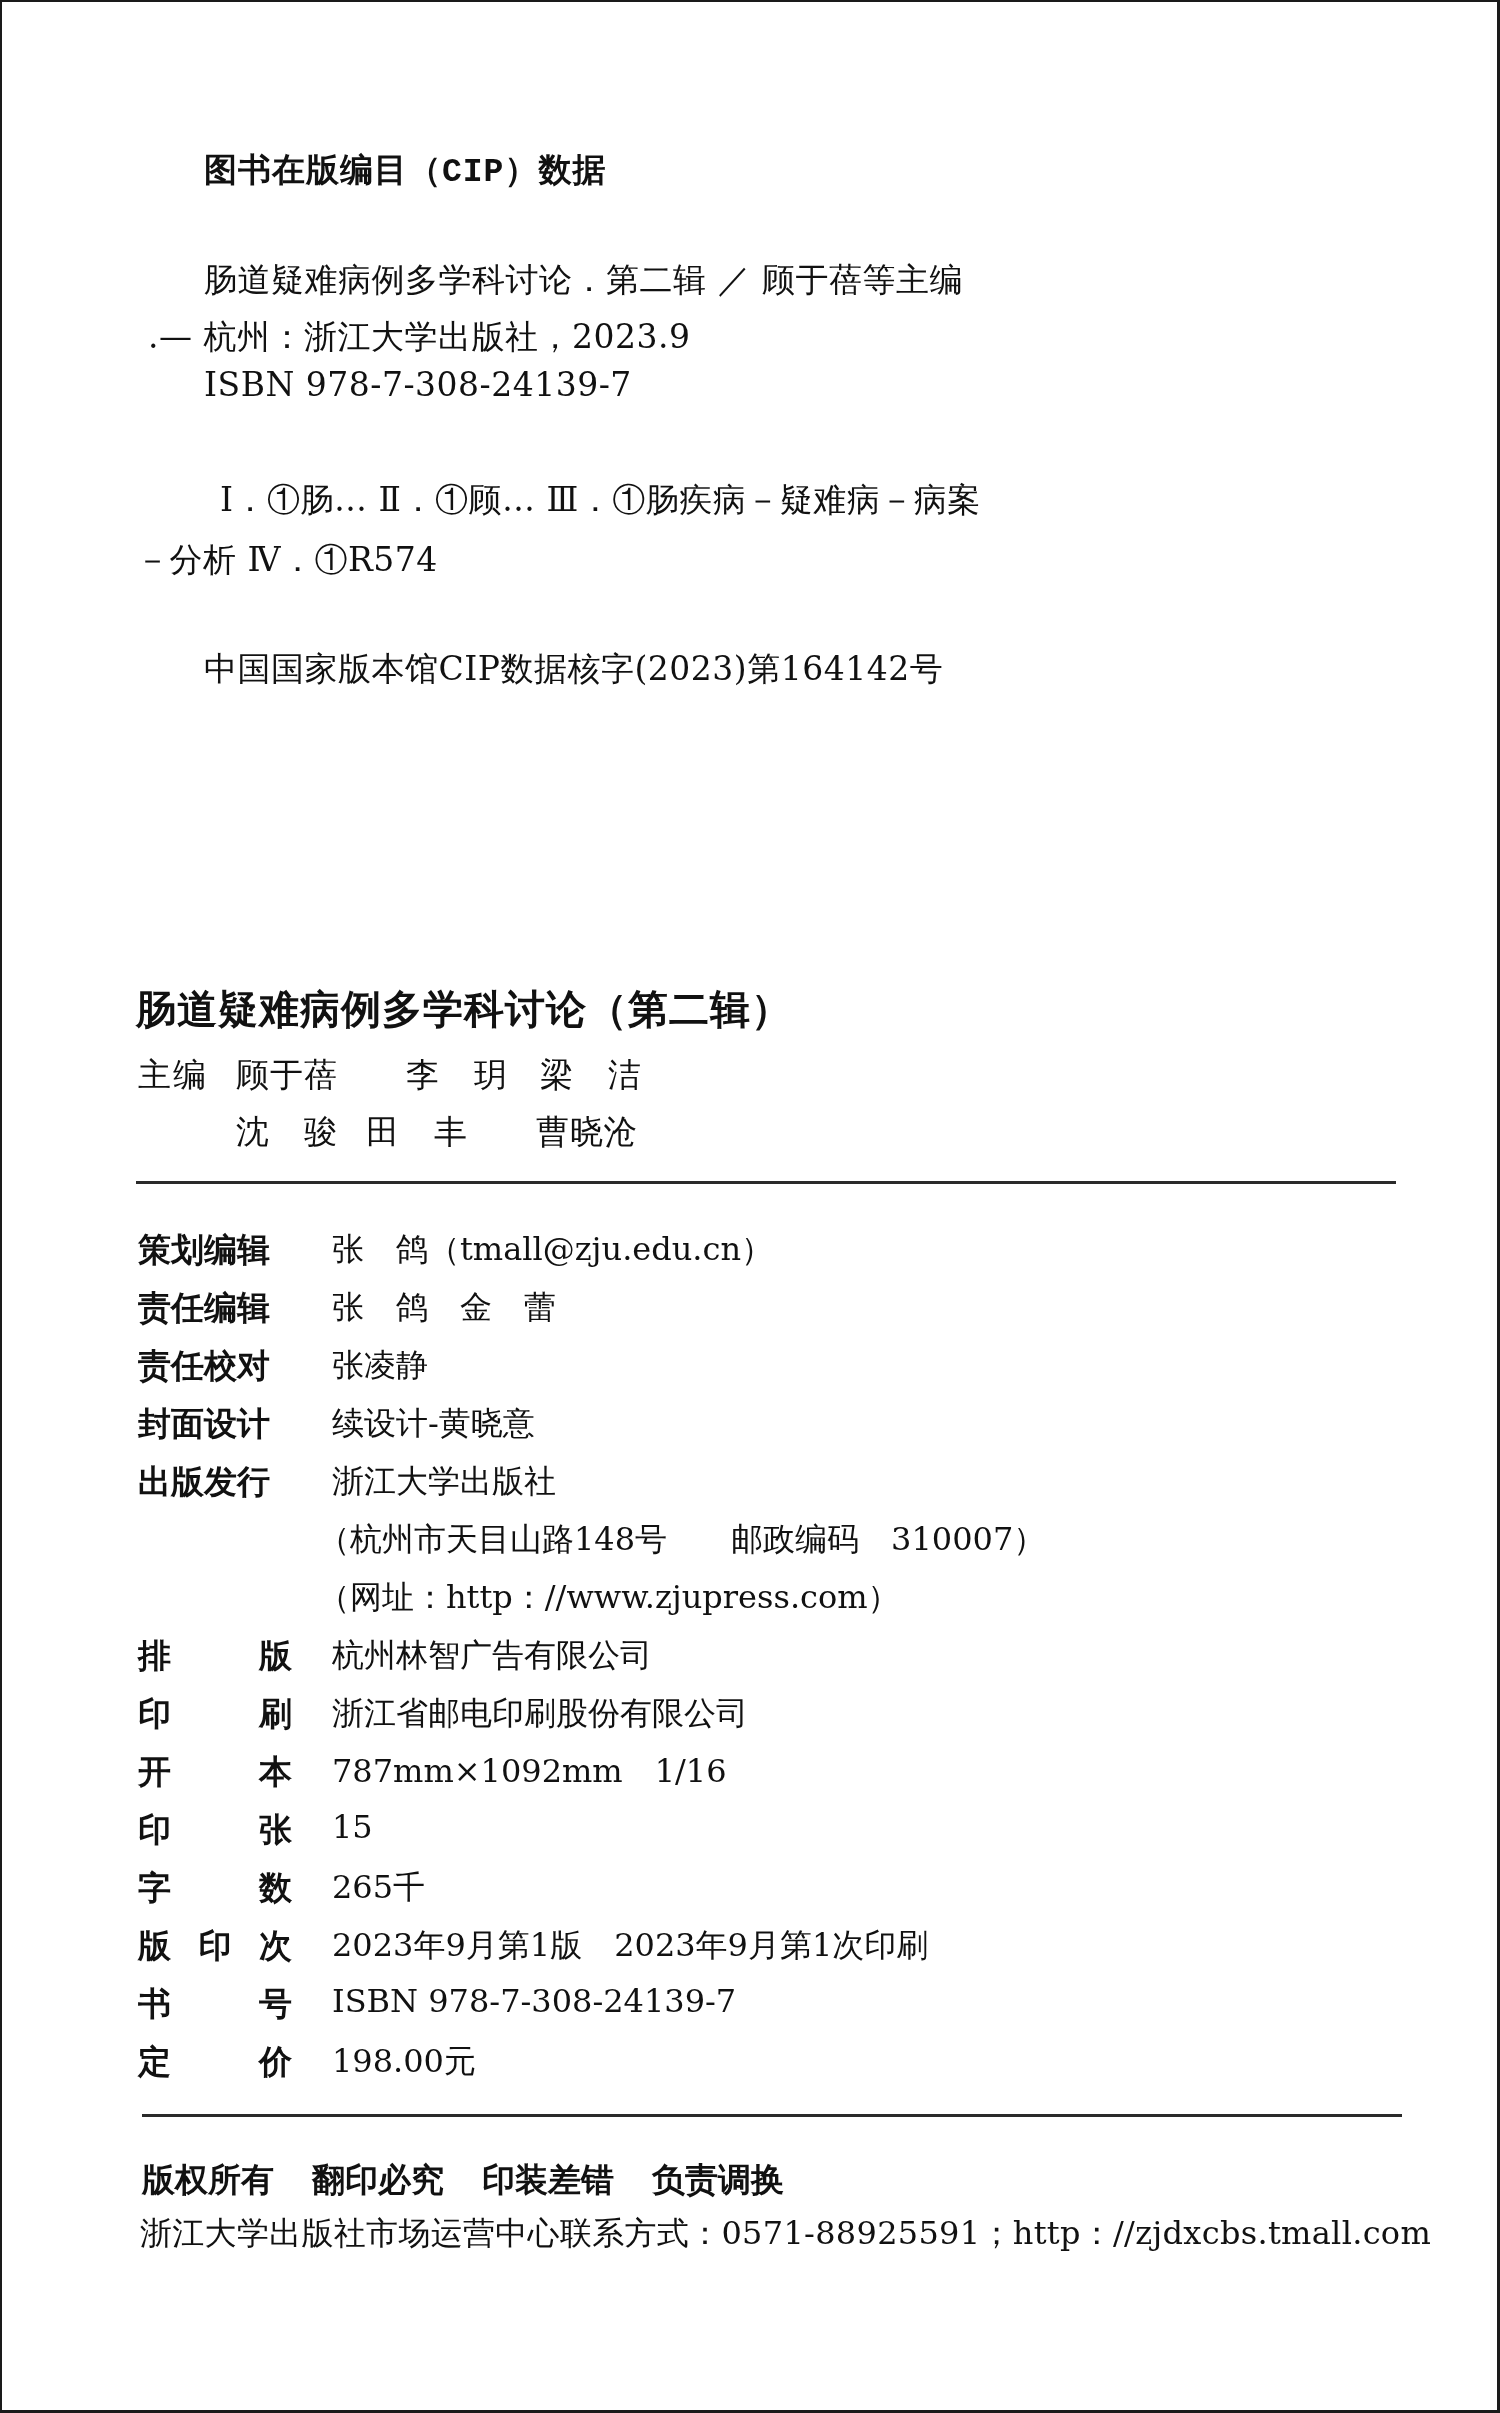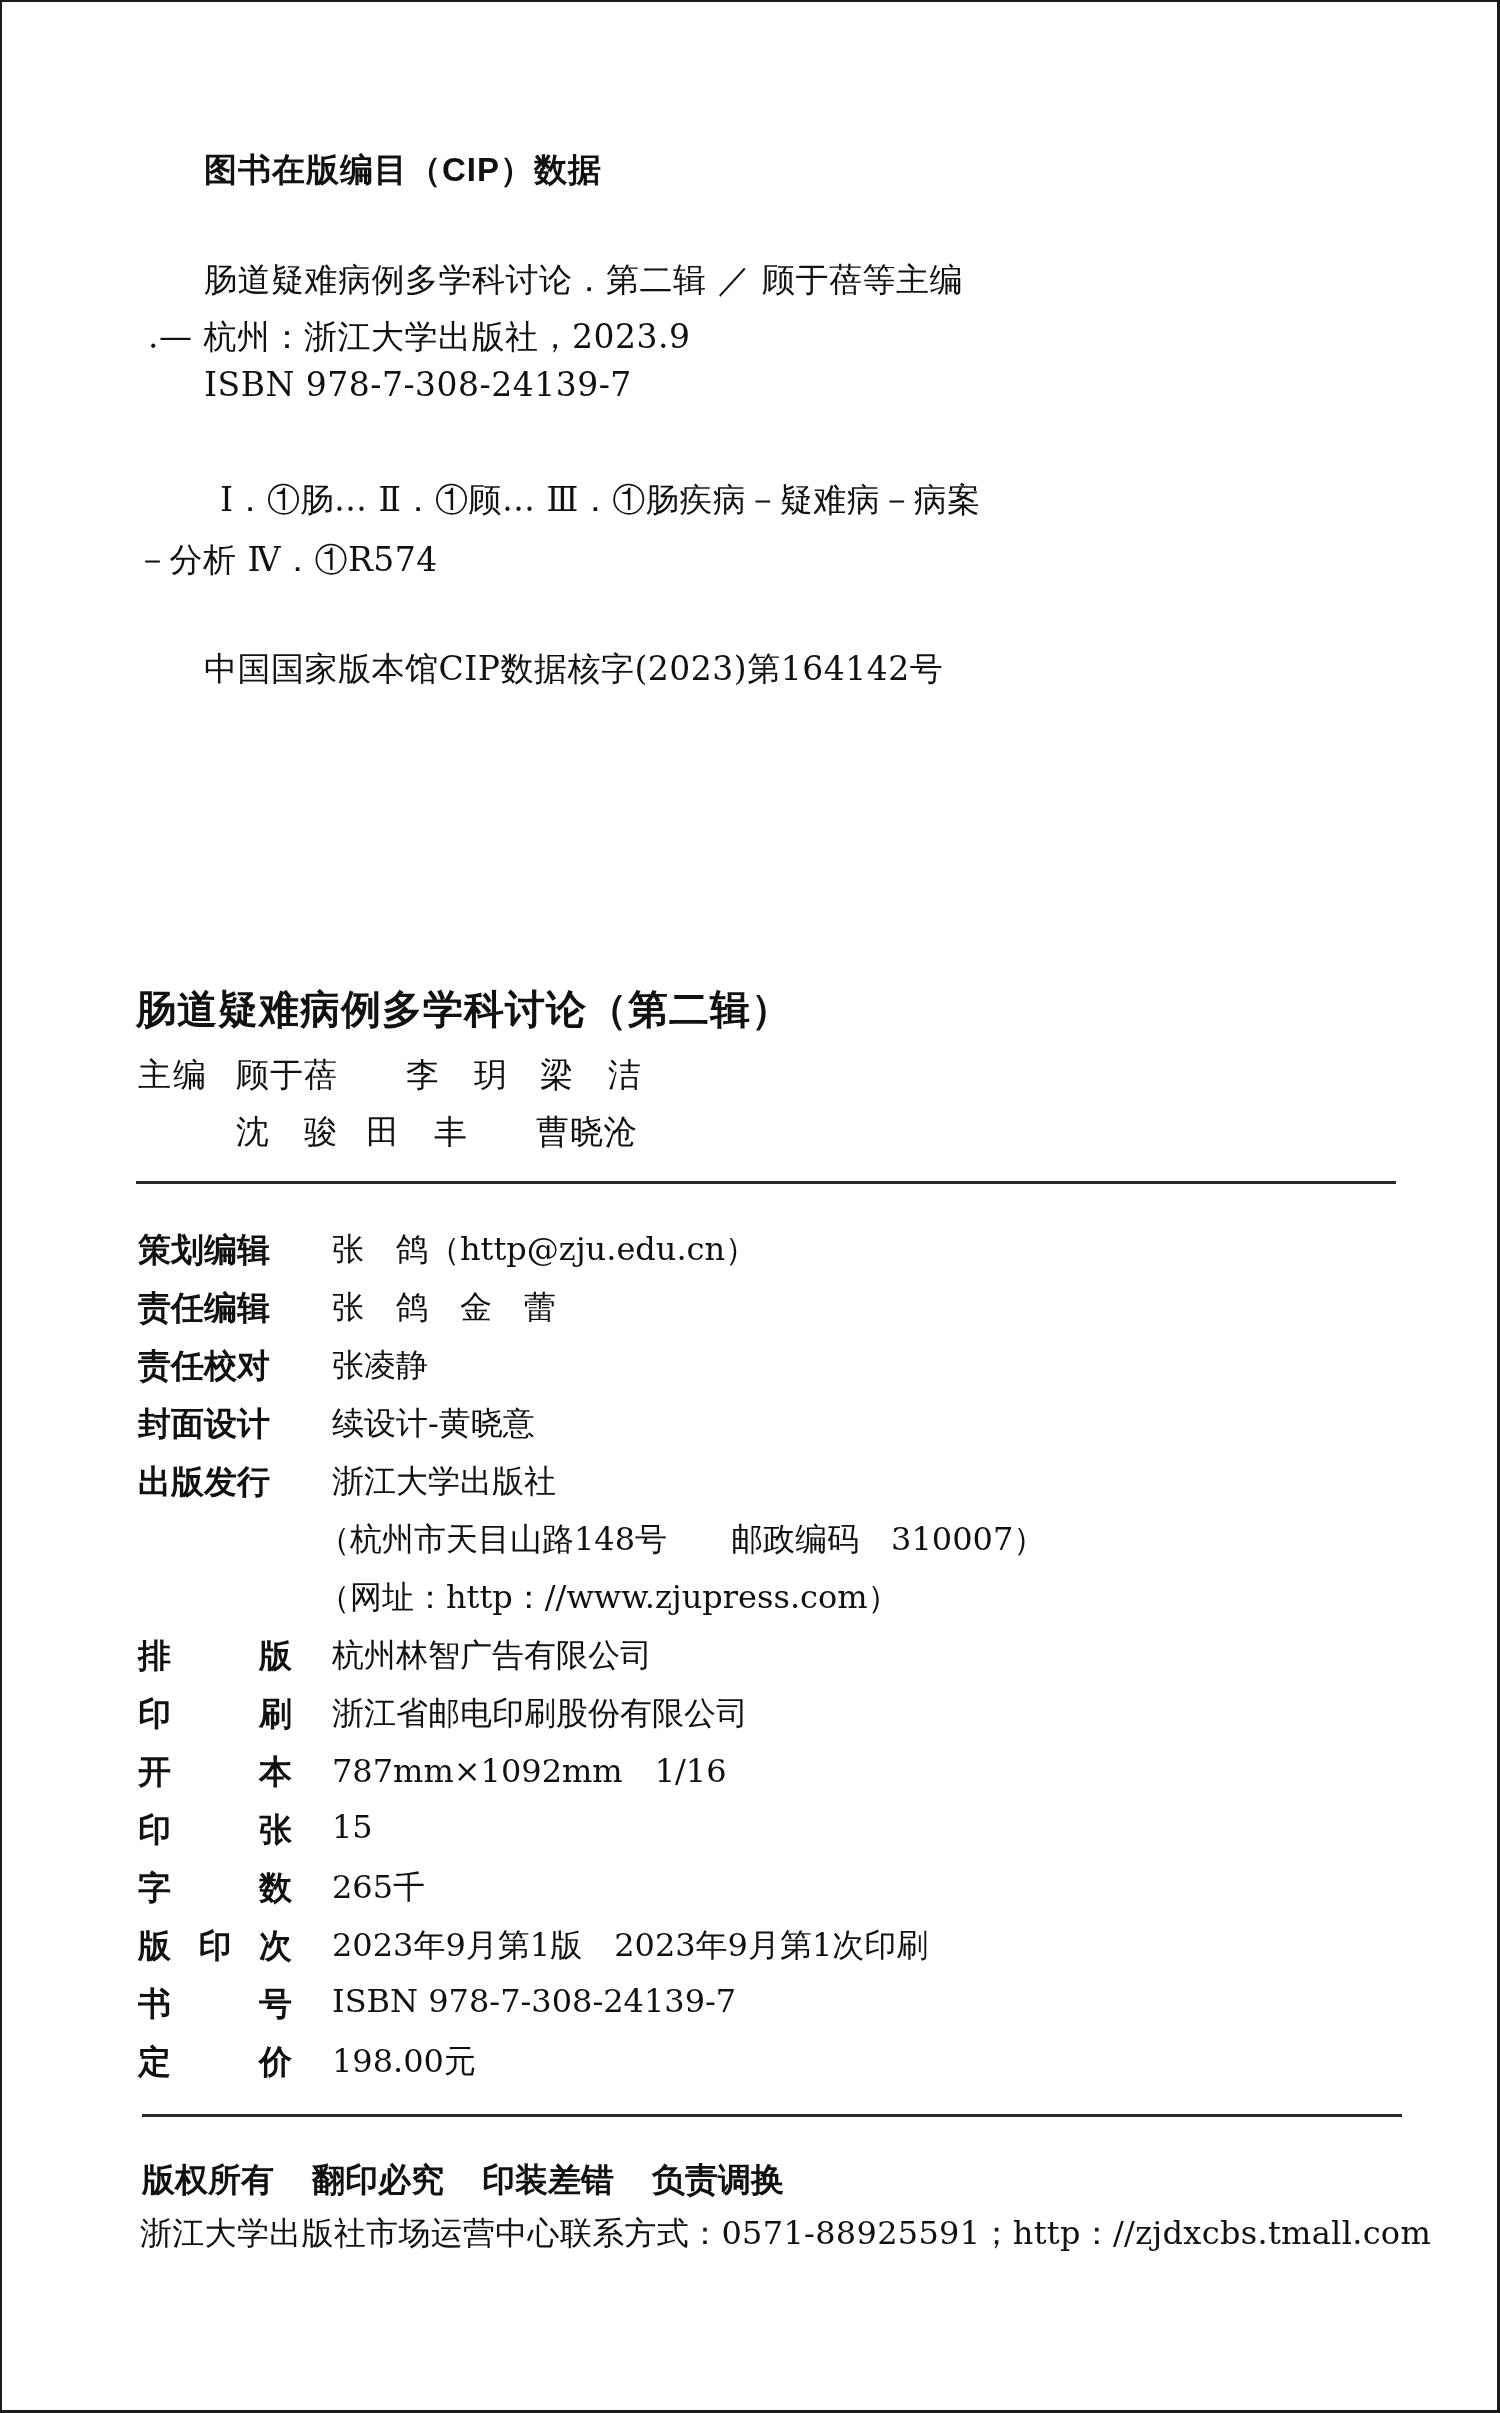--- a/index.html
+++ b/index.html
@@ -6,21 +6,21 @@
   body {
     width: 1500px; height: 2413px; position: relative; overflow: hidden;
     font-family: "DejaVu Serif", "Liberation Serif", serif;
     color: #111111;
   }
   .page-frame {
     position: absolute; left: 0; top: 0; width: 1500px; height: 2413px;
     box-sizing: border-box; border: 2px solid #1a1a1a; border-right-width: 3px; border-bottom-width: 3px;
   }
   .abs { position: absolute; white-space: nowrap; }
-  .sans { font-family: Liberation Sans, sans-serif; }
+  .sans { font-family: Liberation Mono, monospace; }
   .serif { font-family: "DejaVu Serif", "Liberation Serif", serif; }
 
   
   .cip-heading { left: 204px; top: 148px; font-size: 33px; font-weight: bold; letter-spacing: 1px; }
   .cip-line { font-size: 33px; letter-spacing: 0.5px; }
 
   
   .book-title { left: 136px; top: 982px; font-size: 40px; font-weight: bold; letter-spacing: 1px; }
   .editors-label { left: 138px; top: 1053px; font-size: 33px; letter-spacing: 2px; }
   .editors-row { font-size: 33px; }
@@ -74,21 +74,21 @@
   <span class="editor-name" style="left:366px;">田　丰</span>
   <span class="editor-name" style="left:536px;">曹晓沧</span>
 </div>
 
 <div class="rule" style="left:136px; top:1181px; width:1260px;"></div>
 
 <div class="info-row" style="top:1228px;">
   <div class="info-label">
       <span>策划编辑</span>
     </div>
-  <div class="info-value">张　鸽（http@zju.edu.cn）</div>
+  <div class="info-value">张　鸽（tmall@zju.edu.cn）</div>
 </div>
 <div class="info-row" style="top:1286px;">
   <div class="info-label">
       <span>责任编辑</span>
     </div>
   <div class="info-value">张　鸽　金　蕾</div>
 </div>
 <div class="info-row" style="top:1344px;">
   <div class="info-label">
       <span>责任校对</span>

